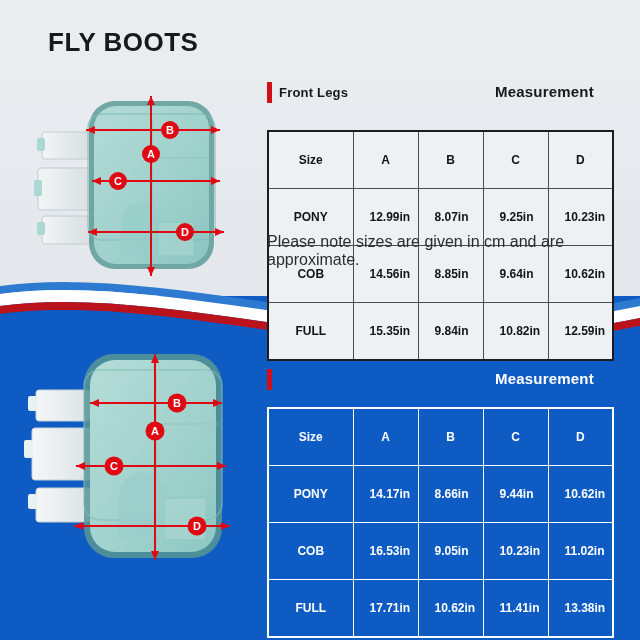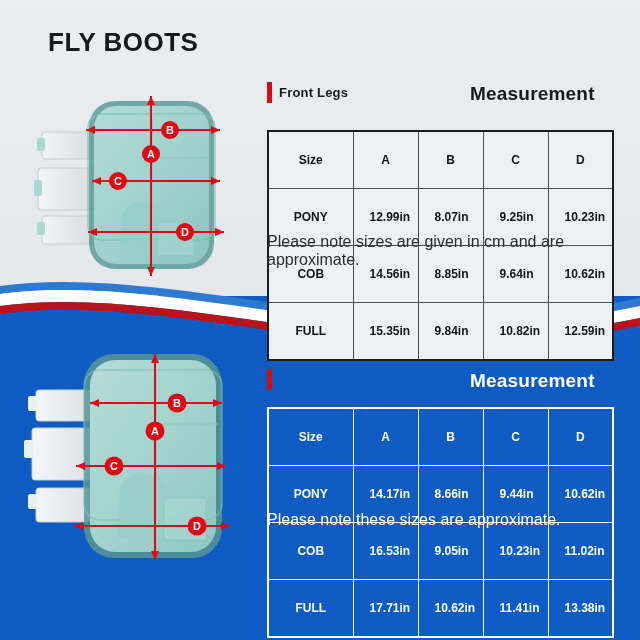--- a/index.html
+++ b/index.html
@@ -69,23 +69,24 @@
     background: #cf1117;
     margin-right: 7px;
   }
   .section-title {
     font-size: 13px;
     font-weight: bold;
     letter-spacing: 0.2px;
   }
   .measurement-label {
     position: absolute;
-    font-size: 19px;
+    font-size: 15px;
     font-weight: bold;
     letter-spacing: 0.2px;
+    margin-left: 25px;
   }
   .light-text { color: #18191b; }
   .dark-bg-text { color: #ffffff; }
 
   
   .size-table {
     position: absolute;
     border-collapse: collapse;
     table-layout: fixed;
   }
@@ -373,15 +374,14 @@
       <tr>
         <td>FULL</td>
         <td>17.71in</td>
         <td>10.62in</td>
         <td>11.41in</td>
         <td>13.38in</td>
       </tr>
     </tbody>
   </table>
 
-  <div id="hind-note" class="footnote">Please note these sizes are approximate.</div>
 
 </div>
 
 </body></html>

